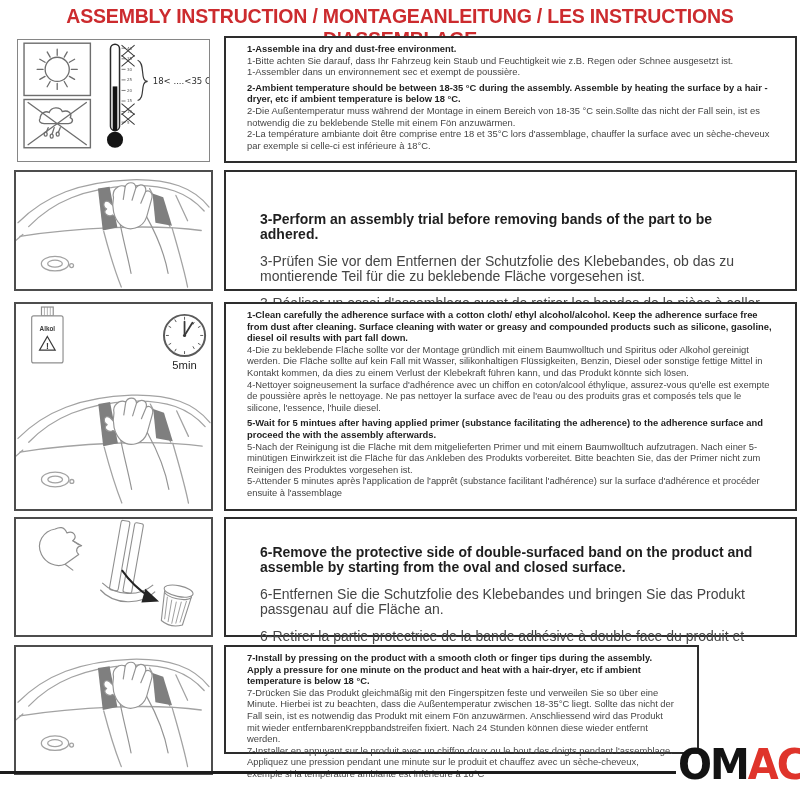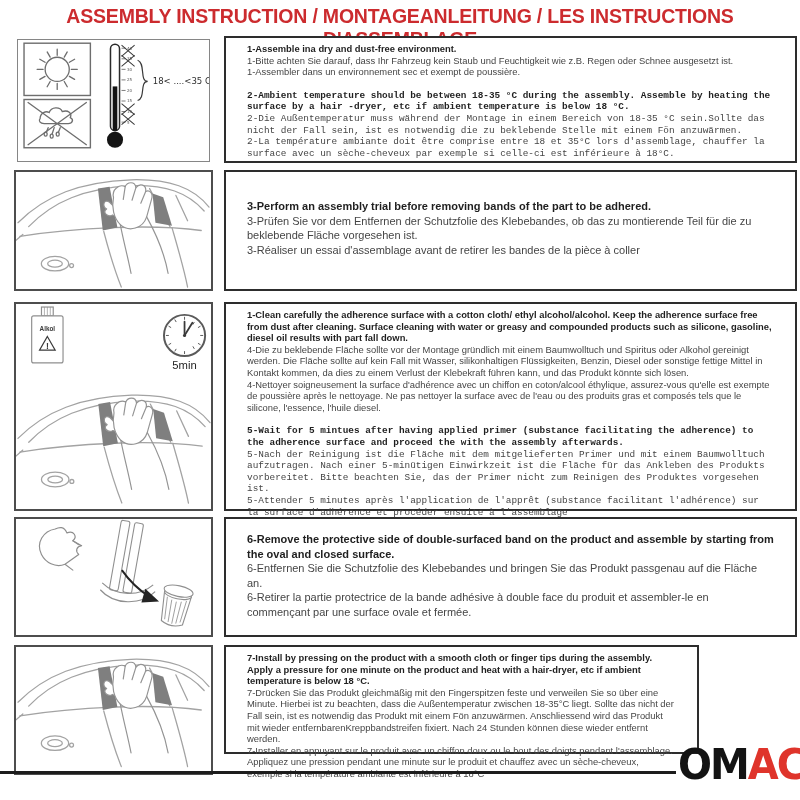--- a/index.html
+++ b/index.html
@@ -14,23 +14,23 @@
   #r1r{left:224px;top:36px;width:573px;height:127px;}
   #r2l{left:14px;top:170px;width:199px;height:121px;}
   #r2r{left:224px;top:170px;width:573px;height:121px;padding-top:27px;}
   #r3l{left:14px;top:302px;width:199px;height:209px;}
   #r3r{left:224px;top:302px;width:573px;height:209px;}
   #r4l{left:14px;top:517px;width:199px;height:120px;}
   #r4r{left:224px;top:517px;width:573px;height:120px;padding-top:13px;}
   #r5l{left:14px;top:645px;width:199px;height:130px;}
   #r5r{left:224px;top:645px;width:475px;height:109px;}
   .small p{font-size:9.4px;line-height:11.6px;margin:0;}
-  .big p{font-size:11px;line-height:14.6px;margin:0;}
+  .big p{font-size:14px;line-height:14.6px;margin:13px;}
   p.en{font-weight:bold;color:#1f1f1f;}
-  .step + .step{margin-top:12px;font-family:Liberation Mono, monospace;}
+  .step + .step{margin-top:4px;}
   .box svg{display:block;width:100%;height:100%;}
   .rule{position:absolute;left:0;top:771px;width:676px;height:3px;background:#1c1c1c;}
   .logo{position:absolute;left:678px;top:741px;font-size:40px;font-weight:bold;
         letter-spacing:-2px;font-family:"DejaVu Sans", sans-serif;transform:scaleY(1.05);}
   .logo .om{color:#131313;} .logo .ac{color:#df342b;}
   .defs{position:absolute;width:0;height:0;overflow:hidden;}
 </style>
 </head>
 <body>
 

